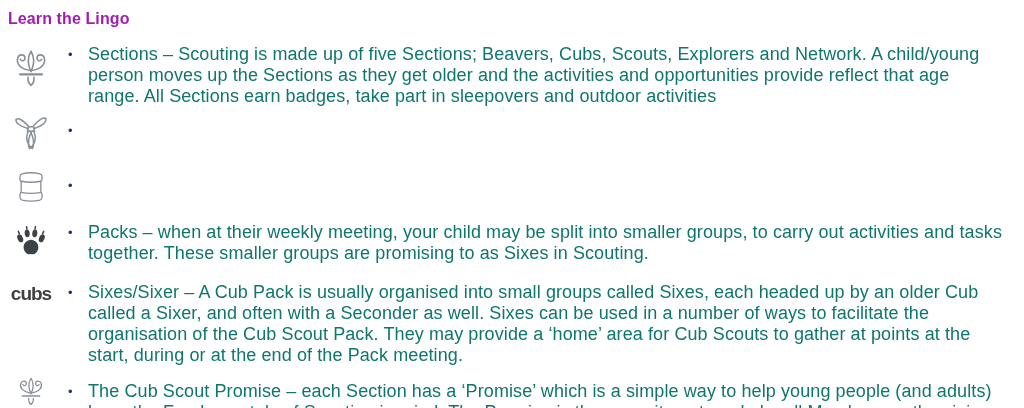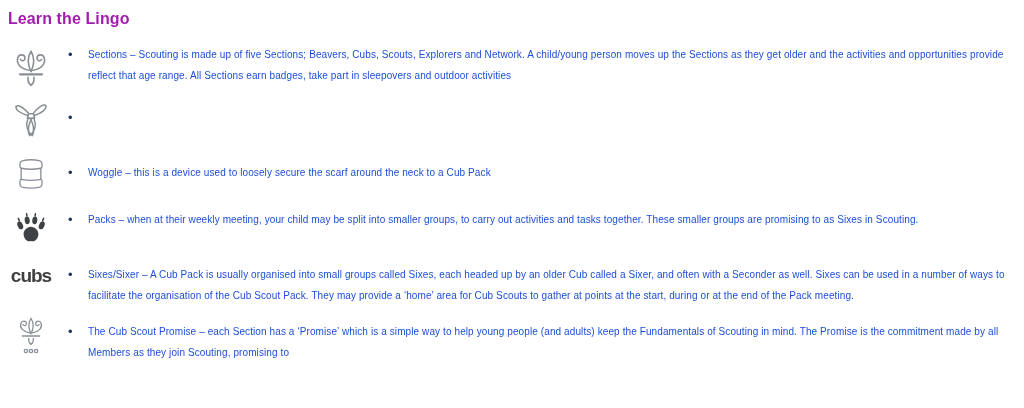--- a/index.html
+++ b/index.html
@@ -40,22 +40,22 @@
 
   .bullet-cell {
     flex: 0 0 26px; width: 26px;
     color: #1F3864; font-size: 13px; line-height: 21px;
     padding-left: 6px; box-sizing: border-box;
   }
 
   .text-cell {
     flex: 1 1 auto;
     padding-right: 18px;
-    font-size: 10px; line-height: 21px;
-    color: #1d4ed8;
+    font-size: 18px; line-height: 21px;
+    color: #0f766e;
     letter-spacing: 0.1px;
   }
 
   .icon-svg { display: block; }
   .icon-stroke { stroke: #8a8f96; fill: none; stroke-width: 2.2; stroke-linecap: round; stroke-linejoin: round; }
   .icon-bar { stroke: #8a8f96; fill: none; stroke-width: 3; stroke-linecap: round; }
   .icon-fill { fill: #3f4245; }
   .claw { stroke: #3f4245; stroke-width: 2.4; stroke-linecap: round; }
 
   .cubs-word {
@@ -102,21 +102,20 @@
 
     <div class="row row-3">
       <div class="icon-cell">
         <svg class="icon-svg" width="36" height="37" viewBox="0 0 60 62">
           <path class="icon-stroke" d="M15 8 Q30 4.5 45 8 Q48.5 9 48.5 13 L48.5 17 Q48.5 20 46.5 20.5 L46.5 39 Q48.5 39.5 48.5 42.5 L48.5 47 Q48.5 51 45 52 Q30 55.5 15 52 Q11.5 51 11.5 47 L11.5 42.5 Q11.5 39.5 13.5 39 L13.5 20.5 Q11.5 20 11.5 17 L11.5 13 Q11.5 9 15 8 Z"></path>
           <path class="icon-stroke" d="M13.5 20.5 Q30 24 46.5 20.5"></path>
           <path class="icon-stroke" d="M13.5 39 Q30 42.5 46.5 39"></path>
         </svg>
       </div>
       <div class="bullet-cell">•</div>
-      <div class="text-cell">Woggle – this is a device used to loosely secure the scarf around the neck to a Cub Pack</div>
     </div>
 
     <div class="row row-4">
       <div class="icon-cell">
         <svg class="icon-svg" width="38" height="40" viewBox="0 0 60 62">
           <ellipse class="icon-fill" cx="13" cy="30" rx="4.2" ry="6.5" transform="rotate(-24 13 30)"></ellipse>
           <ellipse class="icon-fill" cx="24" cy="22" rx="4" ry="6.2" transform="rotate(-6 24 22)"></ellipse>
           <ellipse class="icon-fill" cx="36" cy="22" rx="4" ry="6.2" transform="rotate(6 36 22)"></ellipse>
           <ellipse class="icon-fill" cx="47" cy="30" rx="4.2" ry="6.5" transform="rotate(24 47 30)"></ellipse>
           <path class="claw" d="M10 19 L11.6 22.6"></path>

